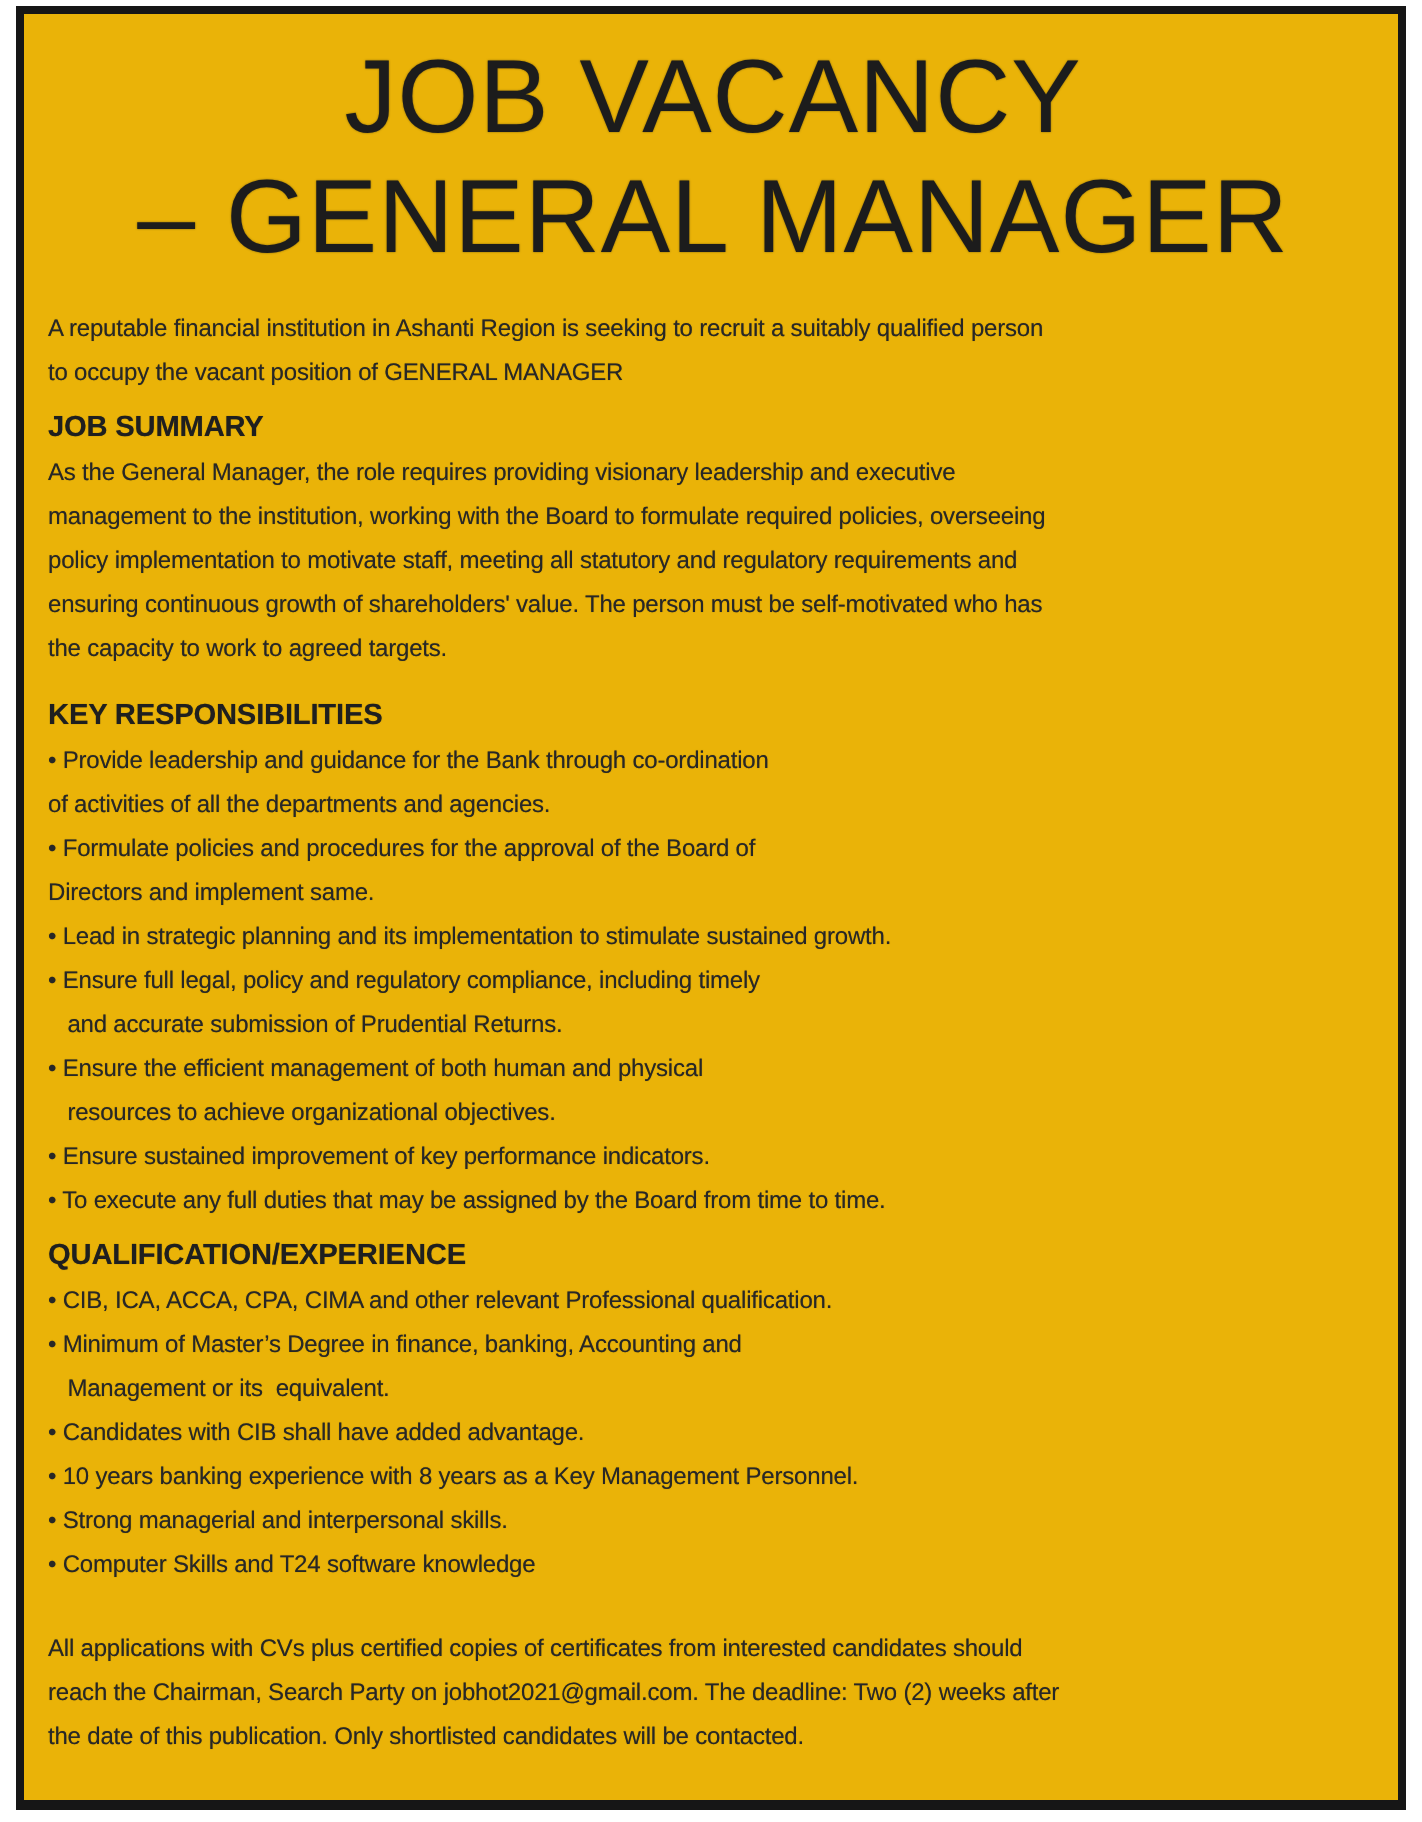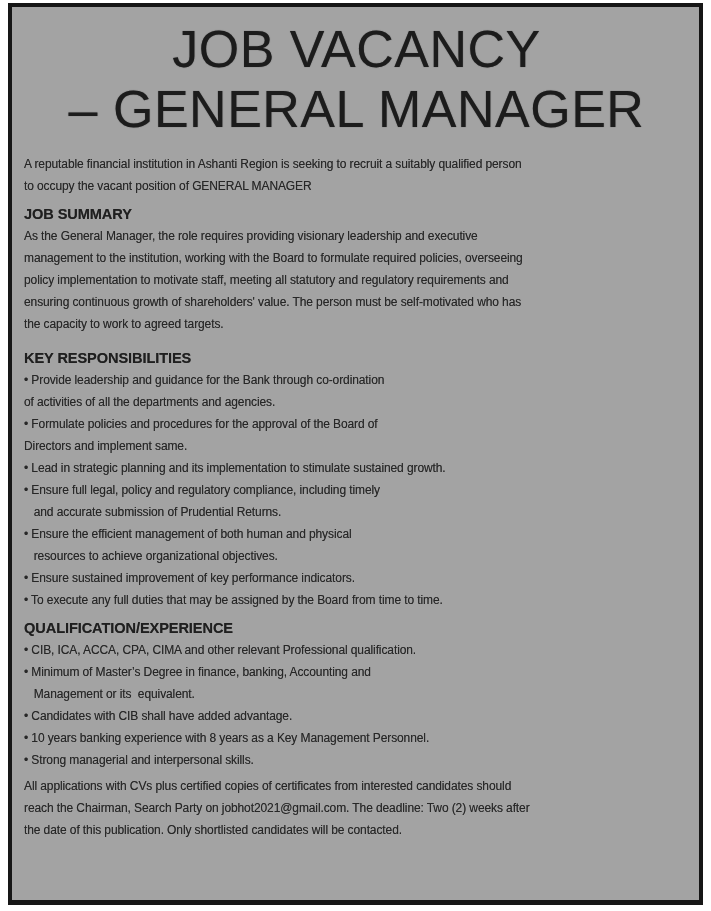--- a/index.html
+++ b/index.html
@@ -15,21 +15,21 @@
     -webkit-font-smoothing: antialiased;
   }
   .frame {
     position: absolute;
     left: 8px;
     top: 3px;
     right: 8px;
     bottom: 6px;
     border: 4px solid #161616;
     border-bottom-width: 5px;
-    background: #a3a3a3;
+    background: #eab308;
     padding: 4px 10px 0 12px;
     box-sizing: border-box;
     overflow: hidden;
   }
   .title {
     text-align: center;
     font-size: 52px;
     line-height: 60px;
     font-weight: 400;
     color: #1c1c1c;
@@ -50,21 +50,21 @@
     margin-top: 6px;
     font-weight: 700;
     font-size: 14.6px;
     line-height: 22px;
     color: #1f1f1f;
     letter-spacing: -0.1px;
     text-shadow: 0 0 0.4px rgba(30,30,30,0.6);
   }
   .section-heading.tight { margin-top: 12px; }
   .bullet-item { margin: 0; }
-  .closing { margin-top: 4px; }
+  .closing { margin-top: 20px; }
 </style>
 </head>
 <body>
 
 <div class="frame">
 
   <div class="title">
     <div>JOB VACANCY</div>
     <div>– GENERAL MANAGER</div>
   </div>
@@ -100,20 +100,21 @@
 
   <div>
     <div class="section-heading">QUALIFICATION/EXPERIENCE</div>
     <div>
       <div class="body-text bullet-item">• CIB, ICA, ACCA, CPA, CIMA and other relevant Professional qualification.</div>
       <div class="body-text bullet-item">• Minimum of Master’s Degree in finance, banking, Accounting and
    Management or its  equivalent.</div>
       <div class="body-text bullet-item">• Candidates with CIB shall have added advantage.</div>
       <div class="body-text bullet-item">• 10 years banking experience with 8 years as a Key Management Personnel.</div>
       <div class="body-text bullet-item">• Strong managerial and interpersonal skills.</div>
+      <div class="body-text bullet-item">• Computer Skills and T24 software knowledge</div>
     </div>
   </div>
 
   <div class="body-text closing">All applications with CVs plus certified copies of certificates from interested candidates should
 reach the Chairman, Search Party on jobhot2021@gmail.com. The deadline: Two (2) weeks after
 the date of this publication. Only shortlisted candidates will be contacted.</div>
 
 </div>
 
 </body></html>

